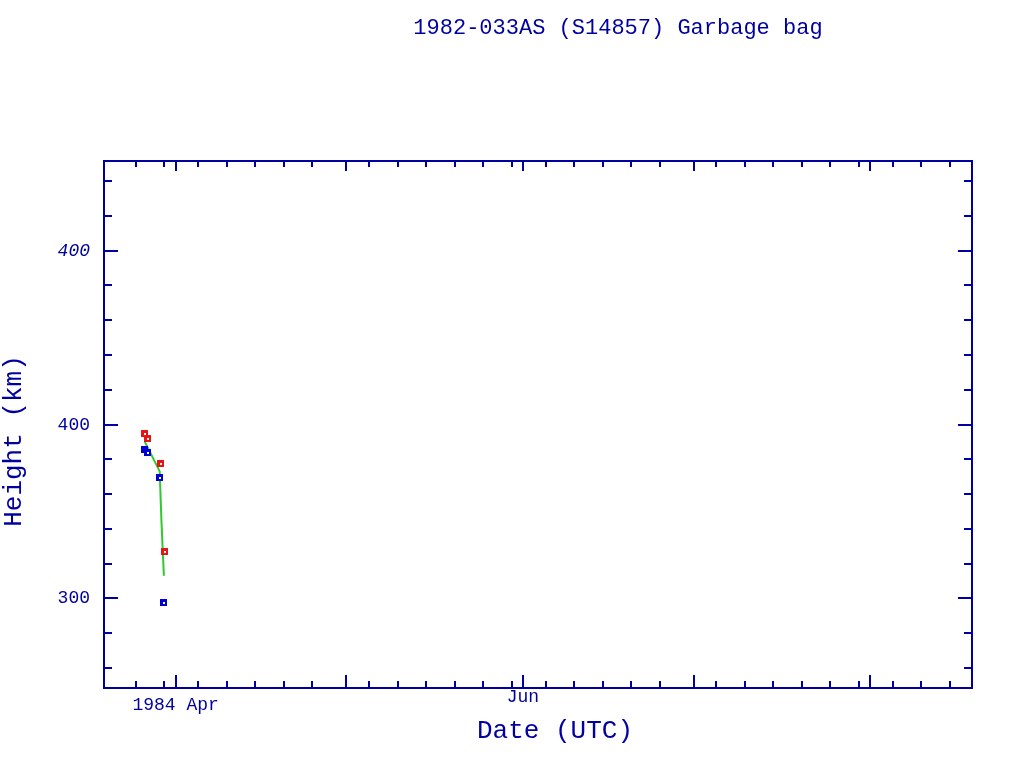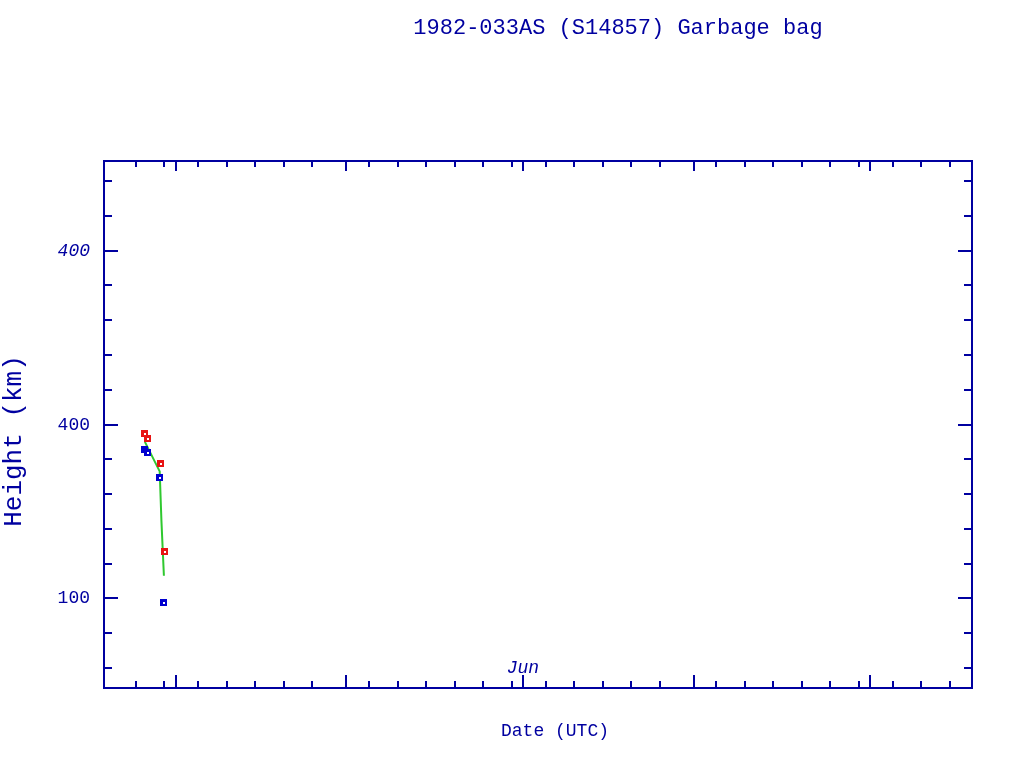--- a/index.html
+++ b/index.html
@@ -22,21 +22,21 @@
   .xticklab {
     position: absolute; width: 160px; text-align: center;
     font-size: 18px; line-height: 20px; white-space: pre;
   }
   .yticklab {
     position: absolute; left: 0; width: 90px; text-align: right;
     font-size: 18px; line-height: 22px;
   }
   .xlab {
     position: absolute; left: 425px; top: 716px; width: 260px;
-    text-align: center; font-size: 18px; line-height: 30px; white-space: pre;
+    text-align: center; font-size: 26px; line-height: 30px; white-space: pre;
   }
   .ylab {
     position: absolute; left: -76px; top: 426px; width: 180px; height: 30px;
     text-align: center; font-size: 26px; line-height: 30px;
     transform: rotate(-90deg); white-space: pre;
   }
   .marker { position: absolute; width: 7px; height: 7px; }
   .marker::after {
     content: ""; position: absolute; left: 3px; top: 3px;
     width: 2px; height: 2px; background: #ffffff;
@@ -150,17 +150,18 @@
       </svg>
       <div class="marker" style="left: 36px; top: 268px; background: rgb(232, 19, 19);"></div>
       <div class="marker" style="left: 39px; top: 273px; background: rgb(232, 19, 19);"></div>
       <div class="marker" style="left: 52px; top: 298px; background: rgb(232, 19, 19);"></div>
       <div class="marker" style="left: 56px; top: 386px; background: rgb(232, 19, 19);"></div>
       <div class="marker" style="left: 36px; top: 284px; background: rgb(0, 0, 208);"></div>
       <div class="marker" style="left: 39px; top: 287px; background: rgb(0, 0, 208);"></div>
       <div class="marker" style="left: 51px; top: 312px; background: rgb(0, 0, 208);"></div>
       <div class="marker" style="left: 55px; top: 437px; background: rgb(0, 0, 208);"></div>
     </div>
-    <div class="xticklab" style="left: 442.912px; top: 658px; font-style: italic;">Jun</div>
-    <div class="yticklab" style="top: 587.341px;">100</div>
+<div class="xticklab" style="left: 95.6009px; top: 695px;">1984 Apr</div>
+    <div class="xticklab" style="left: 442.912px; top: 687px;">Jun</div>
+    <div class="yticklab" style="top: 587.341px;">300</div>
     <div class="yticklab" style="top: 413.5px;">400</div>
     <div class="yticklab" style="top: 239.659px; font-style: italic;">400</div>
   </div>
 
 </body></html>

